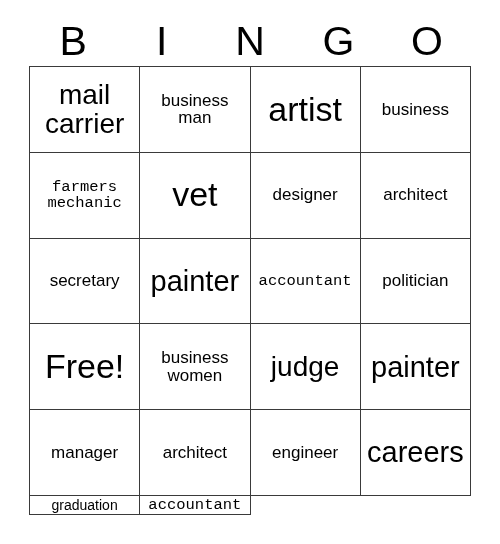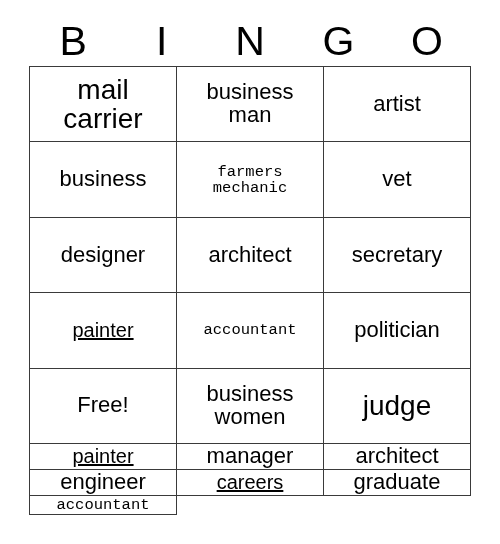--- a/index.html
+++ b/index.html
@@ -41,21 +41,21 @@
     letter-spacing: 0;
   }
   
   #grid {
     position: absolute;
     left: 29px;
     top: 66px;
     width: 442px;
     height: 449px;
     display: grid;
-    grid-template-columns: repeat(3, 1fr);
+    grid-template-columns: repeat(4, 1fr);
     grid-template-rows: repeat(5, 1fr);
     border-top: 1px solid #3a3a3a;
     border-left: 1px solid #3a3a3a;
     box-sizing: border-box;
     background: #ffffff;
   }
   .cell {
     border-right: 1px solid #3a3a3a;
     border-bottom: 1px solid #3a3a3a;
     box-sizing: border-box;
@@ -68,24 +68,24 @@
     background: #ffffff;
   }
   .cell .txt {
     display: block;
     line-height: 1.04;
     font-weight: 400;
     color: #000000;
     white-space: pre-line;
   }
   
-  .cell[data-size="xl"]  .txt { font-size: 22px; }
+  .cell[data-size="xl"]  .txt { font-size: 34px; }
   .cell[data-size="lg"]  .txt { font-size: 28px; }
-  .cell[data-size="md"]  .txt { font-size: 20px; text-decoration: underline; }
-  .cell[data-size="sm"]  .txt { font-size: 22px; }
+  .cell[data-size="md"]  .txt { font-size: 29px; }
+  .cell[data-size="sm"]  .txt { font-size: 17px; }
   .cell[data-size="xs"]  .txt { font-size: 15.5px; font-family: Liberation Mono, monospace; }
   .cell[data-size="xxs"] .txt { font-size: 14px; }
 </style>
 </head>
 <body>
 
 <div id="card">
 
   <div id="header-row">
     <div class="header-cell">B</div>
@@ -153,21 +153,21 @@
       </div>
       <div class="cell" data-size="sm">
         <span class="txt">architect</span>
       </div>
       <div class="cell" data-size="sm">
         <span class="txt">engineer</span>
       </div>
       <div class="cell" data-size="md">
         <span class="txt">careers</span>
       </div>
-      <div class="cell" data-size="sm">
-        <span class="txt">graduate</span>
+      <div class="cell" data-size="xxs">
+        <span class="txt">graduation</span>
       </div>
       <div class="cell" data-size="xs">
         <span class="txt">accountant</span>
       </div>
     </div>
 
 </div>
 
 </body></html>

